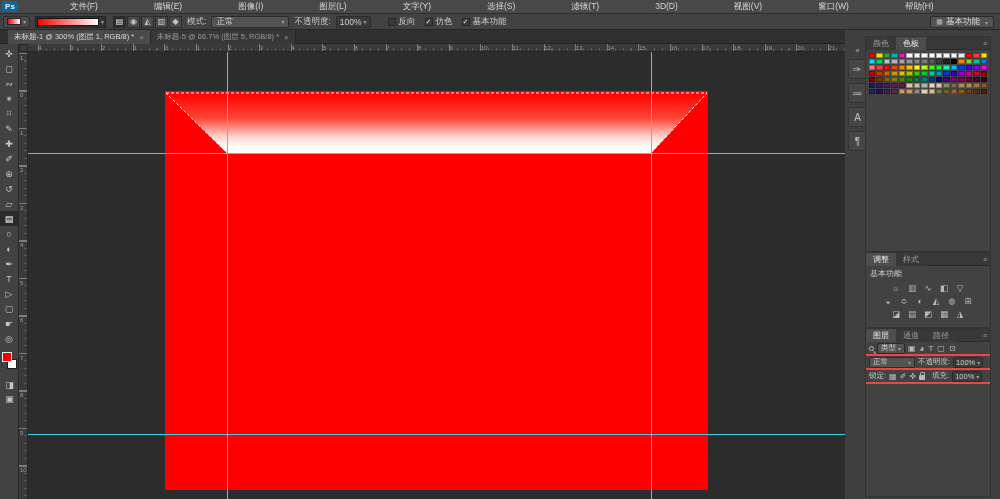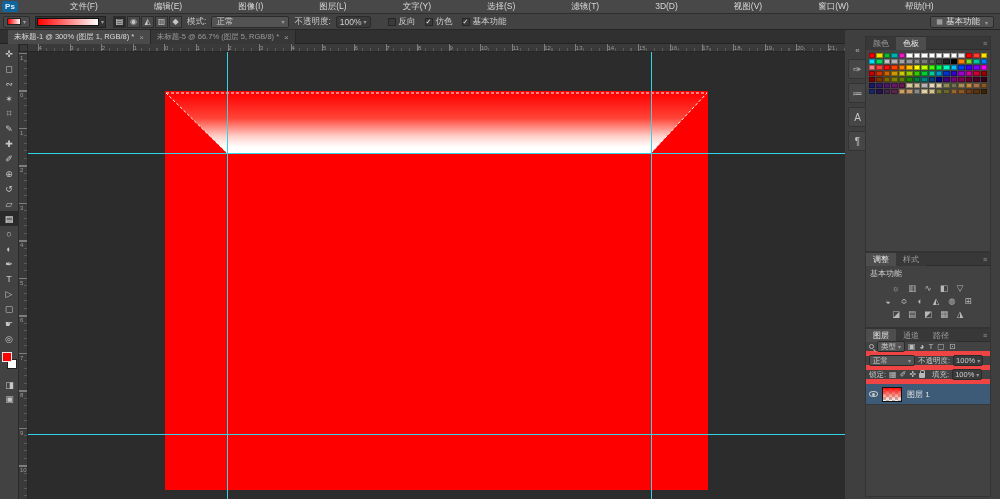--- a/index.html
+++ b/index.html
@@ -97,21 +97,21 @@
   .pmenu{margin-left:auto;margin-right:3px;color:#9f9f9f;font-size:7px;}
   #pg-swatches{top:6px;height:216px;}
   #swatch-grid{display:grid;grid-template-columns:repeat(16,1fr);gap:1px;padding:3px;}
   .swatch{height:5px;border:0.5px solid rgba(0,0,0,.35);}
   #pg-adjust{top:222px;height:76px;}
   .ptitle{padding:2px 4px 1px 4px;color:#cfcfcf;font-size:8px;}
   #adjust-grid{padding:0 2px;}
   .adj-row{display:flex;justify-content:center;gap:3px;margin:2px 0;}
   .adj-icon{width:13px;height:11px;color:#b8b8b8;font-size:8.5px;display:inline-flex;align-items:center;justify-content:center;}
   #pg-layers{top:298px;height:169px;}
-  .lrowbar{display:flex;align-items:center;gap:3px;height:14px;padding:0 3px;border-bottom:5px solid #ef4444;}
+  .lrowbar{display:flex;align-items:center;gap:3px;height:14px;padding:0 3px;border-bottom:2px solid #ef4444;}
   .srch{width:5px;height:5px;border:1px solid #b5b5b5;border-radius:50%;position:relative;display:inline-block;}
   .srch::after{content:"";position:absolute;width:3px;height:1px;background:#b5b5b5;transform:rotate(45deg);left:3px;top:5px;}
   .sm-drop{display:inline-flex;align-items:center;justify-content:space-between;background:#535353;border:1px solid #2a2a2a;
            border-radius:2px;height:11px;padding:0 3px;font-size:7.5px;}
   .lfi{color:#bdbdbd;font-size:8px;}
   .sm-label{font-size:7.5px;color:#c9c9c9;}
   .sm-box{display:inline-flex;align-items:center;background:#3a3a3a;border:1px solid #2a2a2a;border-radius:2px;
           height:11px;padding:0 2px;font-size:7.5px;}
   #layers-list{}
   .lrow{display:flex;align-items:center;height:21px;border-bottom:1px solid #383838;padding-right:4px;}
@@ -509,23 +509,16 @@
             <span class="lfi">✜</span>
           </span>
         <span class="padlock"></span>
         <span class="sm-label" style="margin-left:4px;">填充:</span>
         <span class="sm-box">
           <span>100%</span>
           <span class="dd">▾</span>
         </span>
       </div>
       <div id="layers-list">
-          <div class="lrow sel">
-            <span class="eyewrap">
-              <span class="eye"></span>
-            </span>
-            <span class="lthumb gradient"></span>
-            <span class="lname">图层 1</span>
-          </div>
         </div>
     </div>
   </div>
 </div>
 
 </body></html>

